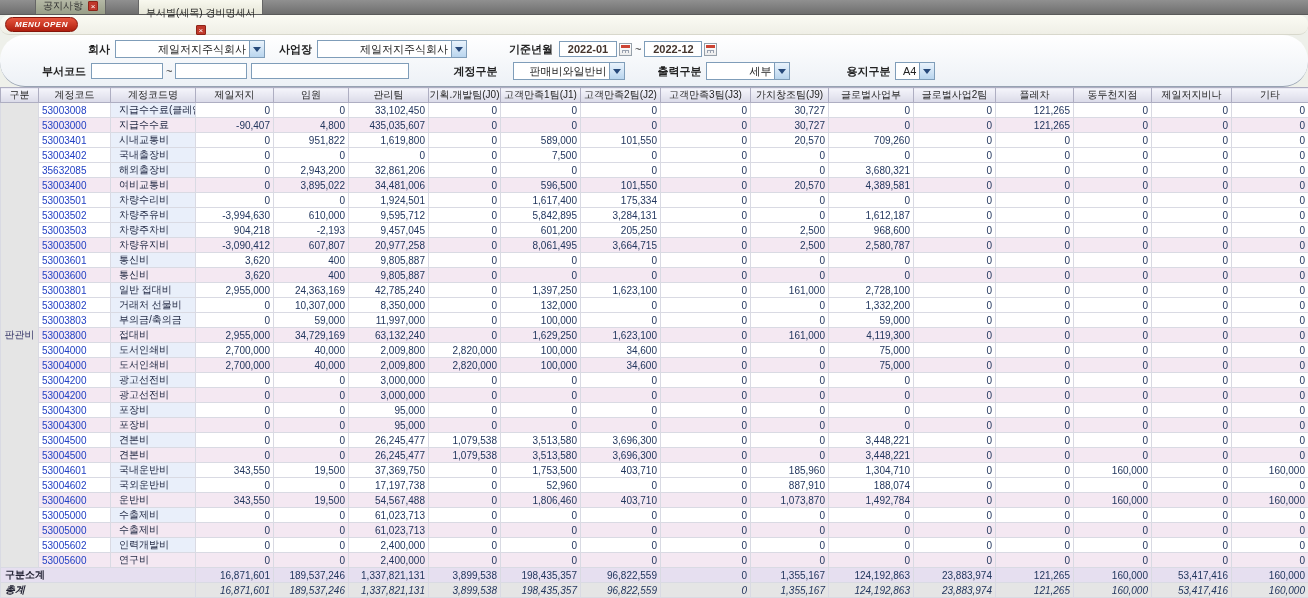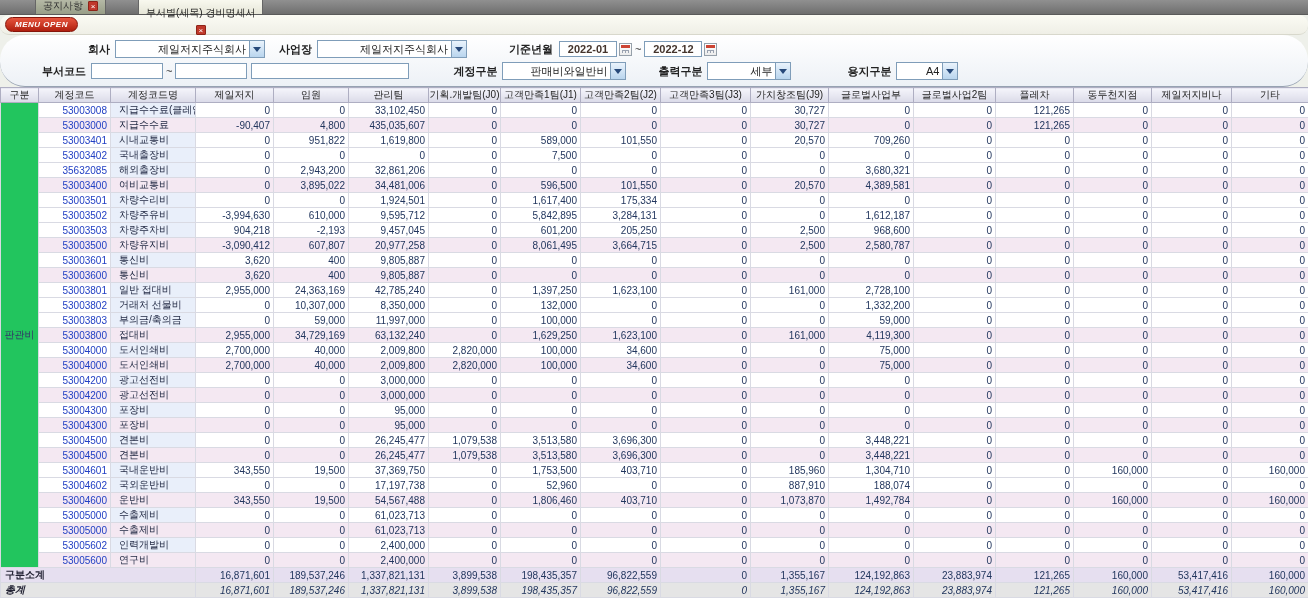--- a/index.html
+++ b/index.html
@@ -94,22 +94,22 @@
   table { border-collapse:collapse; table-layout:fixed; width:1308px; font-size:10px; }
   th {
     height:15px; background:linear-gradient(#f5f5fb,#dadae8);
     border:1px solid #aeaec2; color:#222; font-weight:normal;
     padding:0 0; white-space:nowrap; overflow:hidden;
   }
   td {
     height:15px; border:1px solid #d9dae3; padding:0 3px;
     white-space:nowrap; overflow:hidden; color:#22365e;
   }
-  .cell-group   { background:#22c55e; text-align:center; color:#333366; }
-  .cell-code    { color:#2240c4; text-align:right; background:#fff; }
+  .cell-group   { background:#e5e5e5; text-align:center; color:#333366; }
+  .cell-code    { color:#2240c4; text-align:left; background:#fff; }
   .cell-name    { background:#e9effa; color:#222a44; padding-left:8px; }
   .cell-num     { text-align:right; background:#fff; }
   tr.row-sum .cell-code, tr.row-sum .cell-name, tr.row-sum .cell-num { background:#f4e8f2; }
   tr.row-subtotal td { background:#e6dff0; }
   tr.row-total td    { background:#e5e5e5;font-style:italic; }
   .cell-total-label  { text-align:left; color:#223; padding-left:4px; font-weight:bold; }
 </style>
 </head>
 <body>
 
@@ -147,31 +147,31 @@
     <div class="datebox">2022-12</div>
     <span class="cal-btn"></span>
   </div>
   <div class="frow">
     <span class="flabel" style="margin-left:42px">부서코드</span>
     <span class="inp" style="margin-left:5px;width:72px"></span>
     <span class="tilde">~</span>
     <span class="inp" style="width:72px"></span>
     <span class="inp" style="margin-left:4px;width:158px"></span>
     <span class="flabel" style="margin-left:44px">계정구분</span>
-    <div class="sel" style="margin-left:5px;width:124px">
+    <div class="sel" style="margin-left:16px;width:112px">
       <span>판매비와일반비</span>
       <span class="sel-arrow"></span>
     </div>
     <span class="flabel" style="margin-left:32px">출력구분</span>
     <div class="sel" style="margin-left:5px;width:84px">
       <span>세부</span>
       <span class="sel-arrow"></span>
     </div>
     <span class="flabel" style="margin-left:56px">용지구분</span>
-    <div class="sel" style="margin-left:5px;width:62px">
+    <div class="sel" style="margin-left:5px;width:40px">
       <span>A4</span>
       <span class="sel-arrow"></span>
     </div>
   </div>
 </div>
 
 <div class="grid-wrap">
   <table>
     <colgroup>
       <col style="width:38px">

